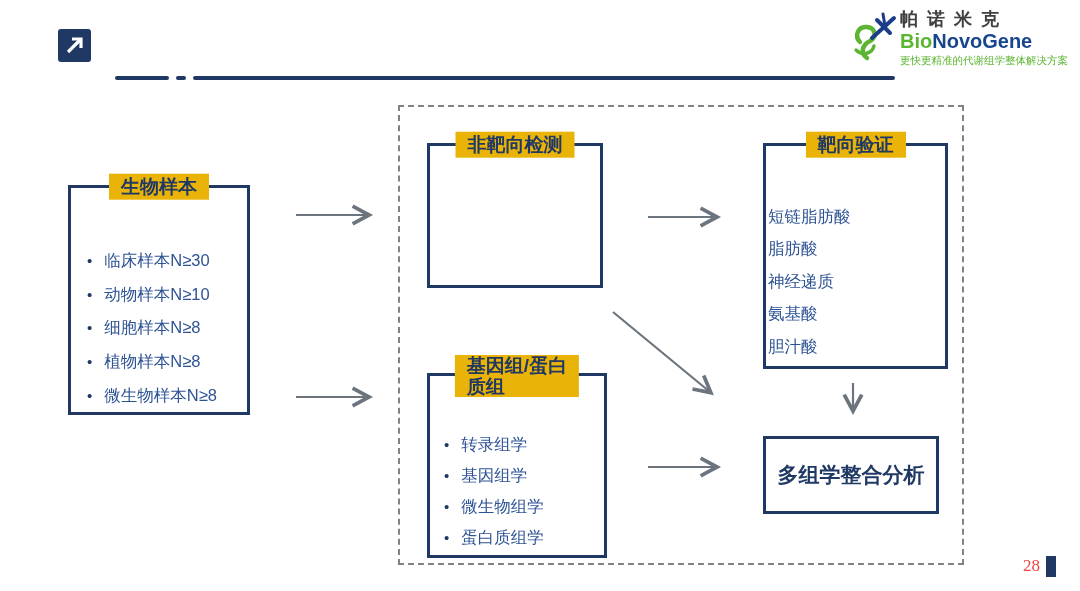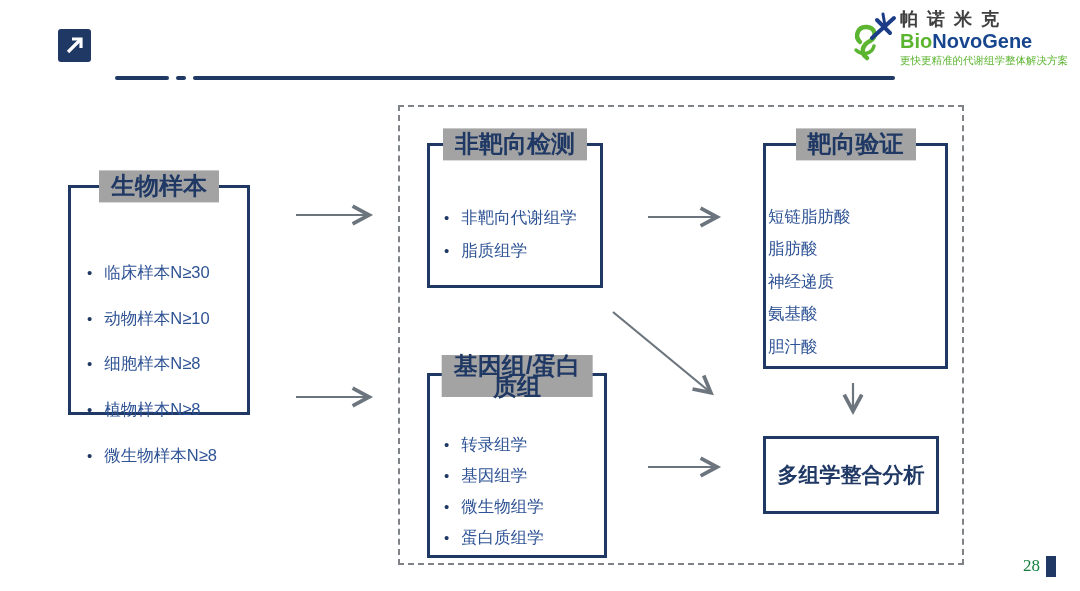--- a/index.html
+++ b/index.html
@@ -25,48 +25,48 @@
   .logo-en .blue { color:#17468f; }
   .logo-tagline { font-size:10.5px; color:#5cb531; line-height:16px; white-space:nowrap; }
 
   
   .diagram { position:absolute; inset:0; }
   .arrows { position:absolute; inset:0; pointer-events:none; }
 
   .dashed-container { position:absolute; left:398px; top:105px; width:566px; height:460px; border:2px dashed #7f8287; }
 
   .box { position:absolute; border:3px solid #1f3864; background:transparent; }
-  .legend { position:absolute; top:0; left:50%; transform:translate(-50%,-55%); background:#a3a3a3; padding:0 12px; font-size:24px; font-weight:bold; color:#1f3864; white-space:nowrap; }
-  .legend.two-line { transform:translate(-50%,-50%); text-align:center; line-height:21px; }
+  .legend { position:absolute; top:0; left:50%; transform:translate(-50%,-55%); background:#eab308; padding:0 12px; font-size:19px; font-weight:bold; color:#1f3864; white-space:nowrap; }
+  .legend.two-line { transform:translate(-50%,-50%); text-align:left; line-height:21px; }
 
   .box ul { position:absolute; left:0; right:0; list-style:none; }
   .box li { color:#2e5395; font-size:16.5px; white-space:nowrap; }
   .box li.bulleted::before { content:"•"; color:#1f3864; margin-right:12px; font-size:15px; }
 
   .box-bio       { left:68px;  top:185px; width:182px; height:230px; }
   .box-bio ul    { top:56px; padding-left:16px; }
-  .box-bio li    { line-height:32.7px;margin-top:12px; }
+  .box-bio li    { line-height:32.7px; }
 
   .box-untgt     { left:427px; top:143px; width:176px; height:145px; }
   .box-untgt ul  { top:55px; padding-left:14px; }
   .box-untgt li  { line-height:33px; }
 
   .box-genome    { left:427px; top:373px; width:180px; height:185px; }
   .box-genome ul { top:53px; padding-left:14px; }
   .box-genome li { line-height:30px; }
 
   .box-tgt       { left:763px; top:143px; width:185px; height:226px; }
   .box-tgt ul    { top:54px; padding-left:2px; }
   .box-tgt li    { line-height:32.4px; }
 
   .box-integrate { left:763px; top:436px; width:176px; height:78px; display:flex; align-items:center; justify-content:center; }
   .box-integrate .integrate-label { font-size:21px; font-weight:bold; color:#1f3864; white-space:nowrap; }
 
   
-  .page-num { position:absolute; right:40px; top:556px; font-family:"Liberation Serif","DejaVu Serif",serif; font-size:17px; color:#15803d; }
+  .page-num { position:absolute; right:40px; top:556px; font-family:"Liberation Serif","DejaVu Serif",serif; font-size:17px; color:#ef4444; }
   .page-bar { position:absolute; right:24px; top:556px; width:10px; height:21px; background:#1f3864; }
 </style>
 </head>
 <body>
 
 <div class="slide">
 
   <div class="title-icon">
     <svg width="21" height="21" viewBox="0 0 21 21">
       <path d="M4 17 L16 5" stroke="#ffffff" stroke-width="3.2" fill="none"></path>
@@ -120,24 +120,20 @@
         <li class="bulleted">临床样本N≥30</li>
         <li class="bulleted">动物样本N≥10</li>
         <li class="bulleted">细胞样本N≥8</li>
         <li class="bulleted">植物样本N≥8</li>
         <li class="bulleted">微生物样本N≥8</li>
       </ul>
     </div>
 
     <div class="box box-untgt">
       <span class="legend">非靶向检测</span>
-      <ul>
-        <li class="bulleted">非靶向代谢组学</li>
-        <li class="bulleted">脂质组学</li>
-      </ul>
     </div>
 
     <div class="box box-genome">
       <span class="legend two-line">
         <span style="display:block">基因组/蛋白</span>
         <span style="display:block">质组</span>
       </span>
       <ul>
         <li class="bulleted">转录组学</li>
         <li class="bulleted">基因组学</li>

